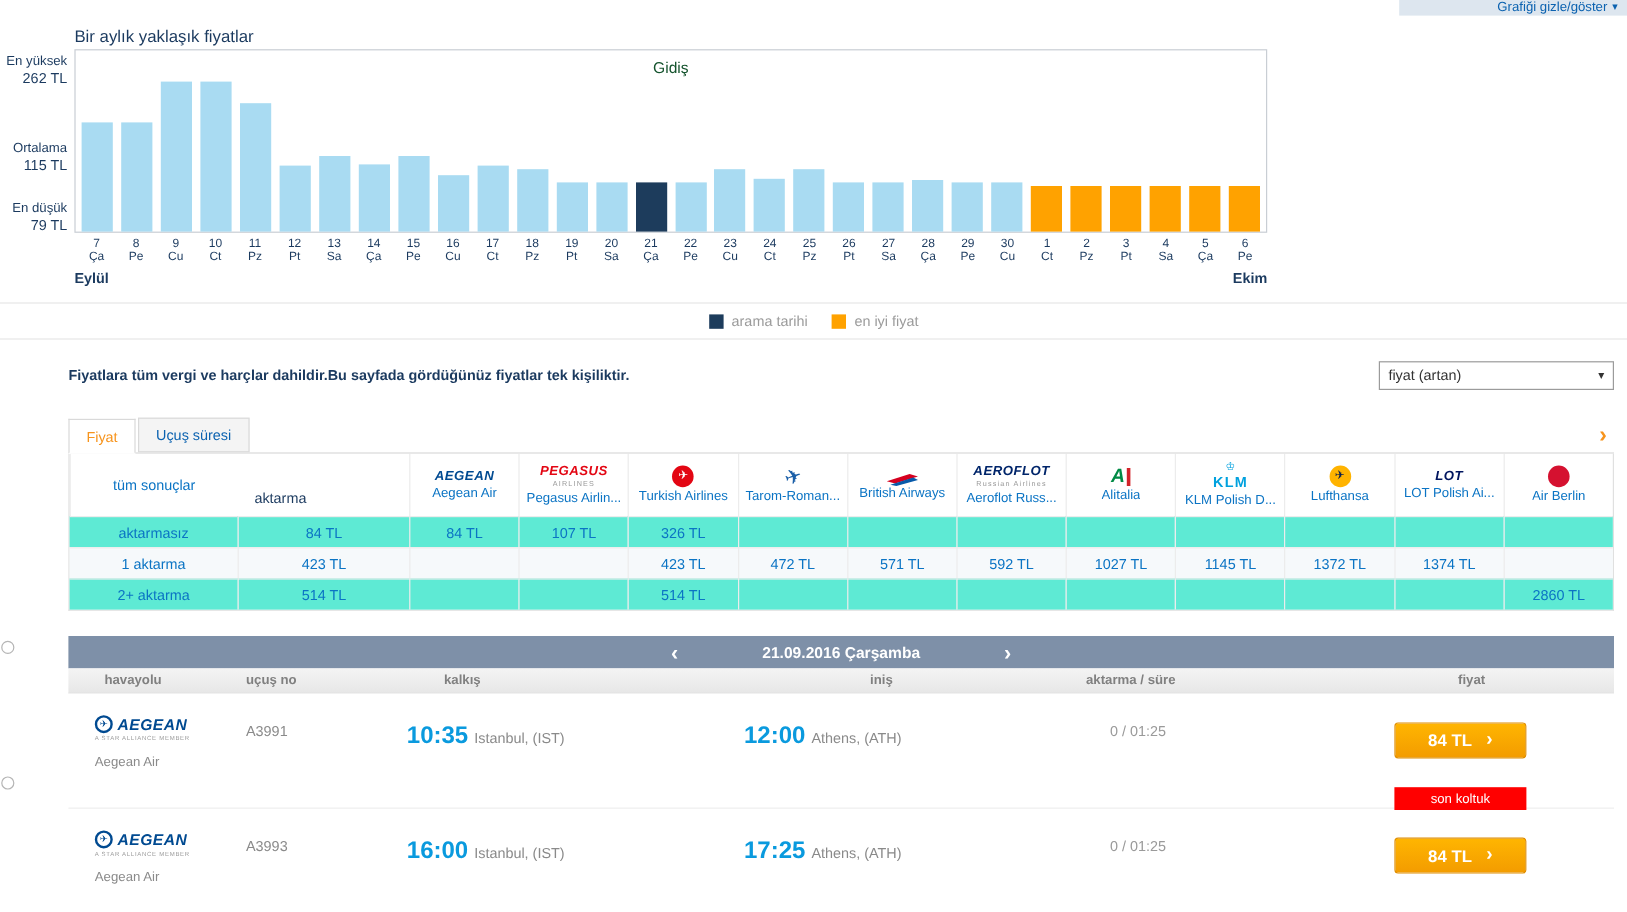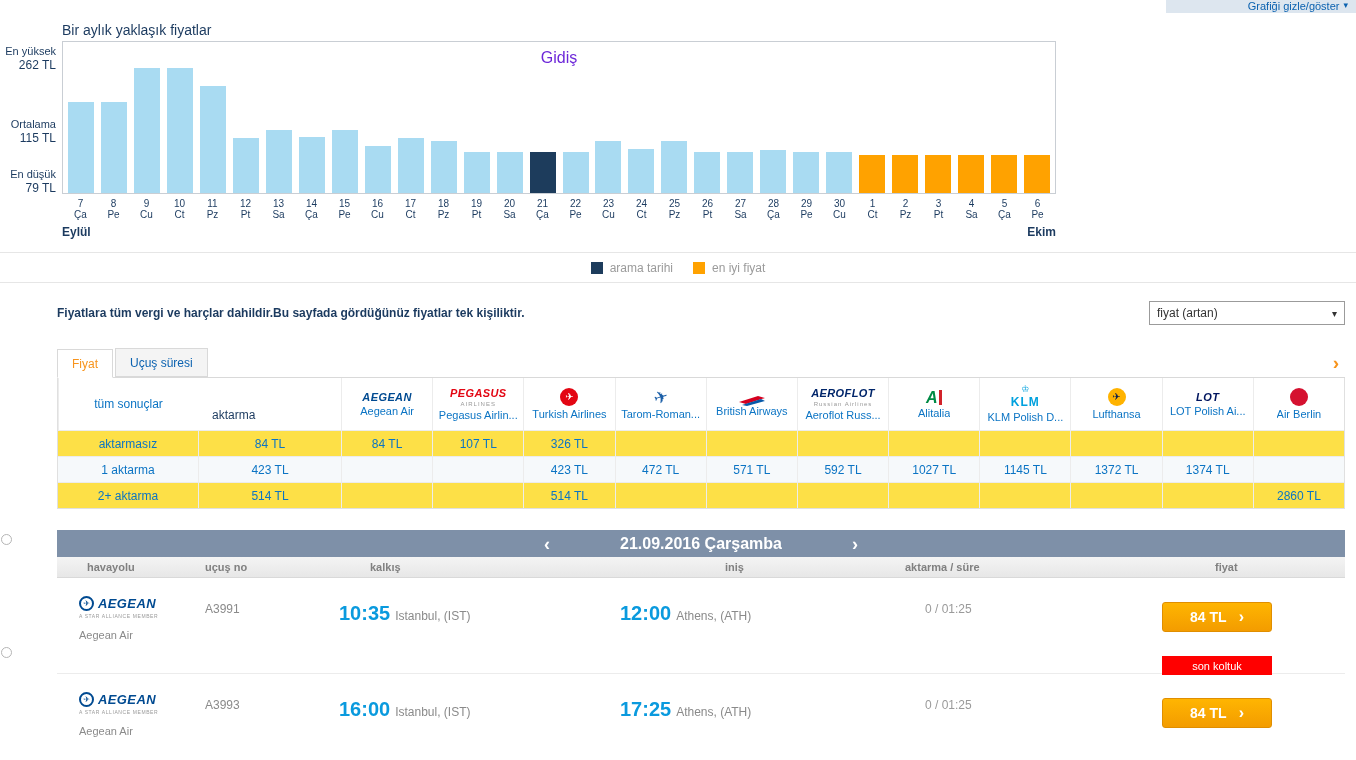--- a/index.html
+++ b/index.html
@@ -9,21 +9,21 @@
   
   .top-strip { position:absolute; top:0; right:0; width:190px; height:13px; background:#dde6ef;
     display:flex; align-items:flex-start; justify-content:flex-end; padding-right:8px; }
   .top-strip .link { color:#0b62b0; font-size:11px; line-height:12px; cursor:pointer; white-space:nowrap; }
   .top-strip .caret { color:#0b62b0; font-size:9px; margin-left:4px; }
 
   
   .chart-section { position:absolute; top:22px; left:0; width:1056px; padding-left:62px; }
   .chart-title { color:#1b3a5f; font-size:14px; margin-bottom:3px; }
   .plot { position:relative; height:153px; border:1px solid #c9ced4; background:#fff; }
-  .plot-title { position:absolute; top:7px; width:100%; text-align:center; color:#6d28d9; font-size:16px; }
+  .plot-title { position:absolute; top:7px; width:100%; text-align:center; color:#14532d; font-size:13px; }
   .bars { position:absolute; bottom:0; left:2px; right:2px; display:flex; align-items:flex-end; }
   .bar-slot { flex:1; display:flex; justify-content:center; }
   .bar { width:26px; }
   .bar.normal { background:#a9dbf2; }
   .bar.search { background:#1d3c5c; }
   .bar.best   { background:#ffa200; }
   .y-axis { position:absolute; left:0; top:0; width:56px; }
   .y-group { position:absolute; right:0; text-align:right; color:#1b3a5f; font-size:11px; line-height:14px; width:56px; }
   .y-group .y-val { font-size:12px; }
   .bar-labels { display:flex; margin:4px 2px 0; }
@@ -56,36 +56,36 @@
   .m-grid { display:grid; grid-template-columns:140px 143px repeat(11, 1fr);
     border:1px solid #e0e0e0; border-top:none; }
   .mh { border-left:1px solid #ececec; min-height:52px; display:flex; flex-direction:column;
     align-items:center; justify-content:center; gap:2px; padding:4px 2px; overflow:hidden; }
   .mh.first { border-left:none; }
   .mh-aktarma { align-items:flex-start; justify-content:flex-end; padding-left:14px; padding-bottom:8px;
     color:#1b3a5f; font-size:12px; }
   .mh-all { color:#0b74c4; font-size:12px; }
   .mh-name { color:#0b74c4; font-size:11px; white-space:nowrap; overflow:hidden; max-width:100%; }
   .m-cell { border-left:1px solid #ececec; border-top:1px solid #ececec; height:26px;
-    display:flex; align-items:center; justify-content:center; color:#0b74c4; font-size:12px; background:#fde047; }
+    display:flex; align-items:center; justify-content:center; color:#0b74c4; font-size:12px; background:#5eead4; }
   .m-cell.first { border-left:none; }
   .m-cell.row-alt { background:#f6f9fb; }
   .logo-text { font-weight:bold; font-style:italic; font-size:11px; letter-spacing:0.4px; white-space:nowrap; }
   .logo-sub { font-size:6px; color:#999; letter-spacing:1px; }
   .logo-circle { width:18px; height:18px; border-radius:50%; display:flex; align-items:center; justify-content:center; font-size:10px; line-height:10px; }
   .logo-plane { font-size:17px; transform:rotate(-18deg); line-height:17px; }
   .logo-stack-top { font-size:9px; line-height:8px; }
   .logo-klm { font-weight:bold; font-size:12px; letter-spacing:1px; }
   .logo-alitalia { font-weight:bold; font-style:italic; font-size:16px; line-height:15px; border-right:3px solid #d2232a; padding-right:2px; }
   .ba-ribbon { width:26px; height:11px; }
 
   
   .results { position:absolute; top:530px; left:57px; width:1288px; }
   .date-bar { height:27px; background:#7e90a8; color:#fff; display:flex; align-items:center; justify-content:center; gap:70px; }
-  .date-text { font-weight:bold; font-size:16px; }
+  .date-text { font-weight:bold; font-size:13px; }
   .nav-ch { font-size:18px; font-weight:bold; cursor:pointer; line-height:18px; }
   .res-head { height:21px; background:linear-gradient(#f4f4f4,#e7e7e7); border-bottom:1px solid #d9d9d9;
     display:grid; grid-template-columns:148px 132px 283px 283px 259px 183px; align-items:center;
     color:#808080; font-size:11px; font-weight:bold; }
   .rh-1 { padding-left:30px; } .rh-2 { padding-left:0; } .rh-3 { padding-left:33px; }
   .rh-4 { padding-left:105px; } .rh-5 { padding-left:2px; } .rh-6 { padding-left:53px; }
   .f-row { display:grid; grid-template-columns:148px 132px 283px 283px 259px 183px;
     border-bottom:1px solid #ececec; height:96px; background:#fff; }
   .f-row > div { padding-top:24px; }
   .f-logo { padding-left:22px; padding-top:18px !important; }

